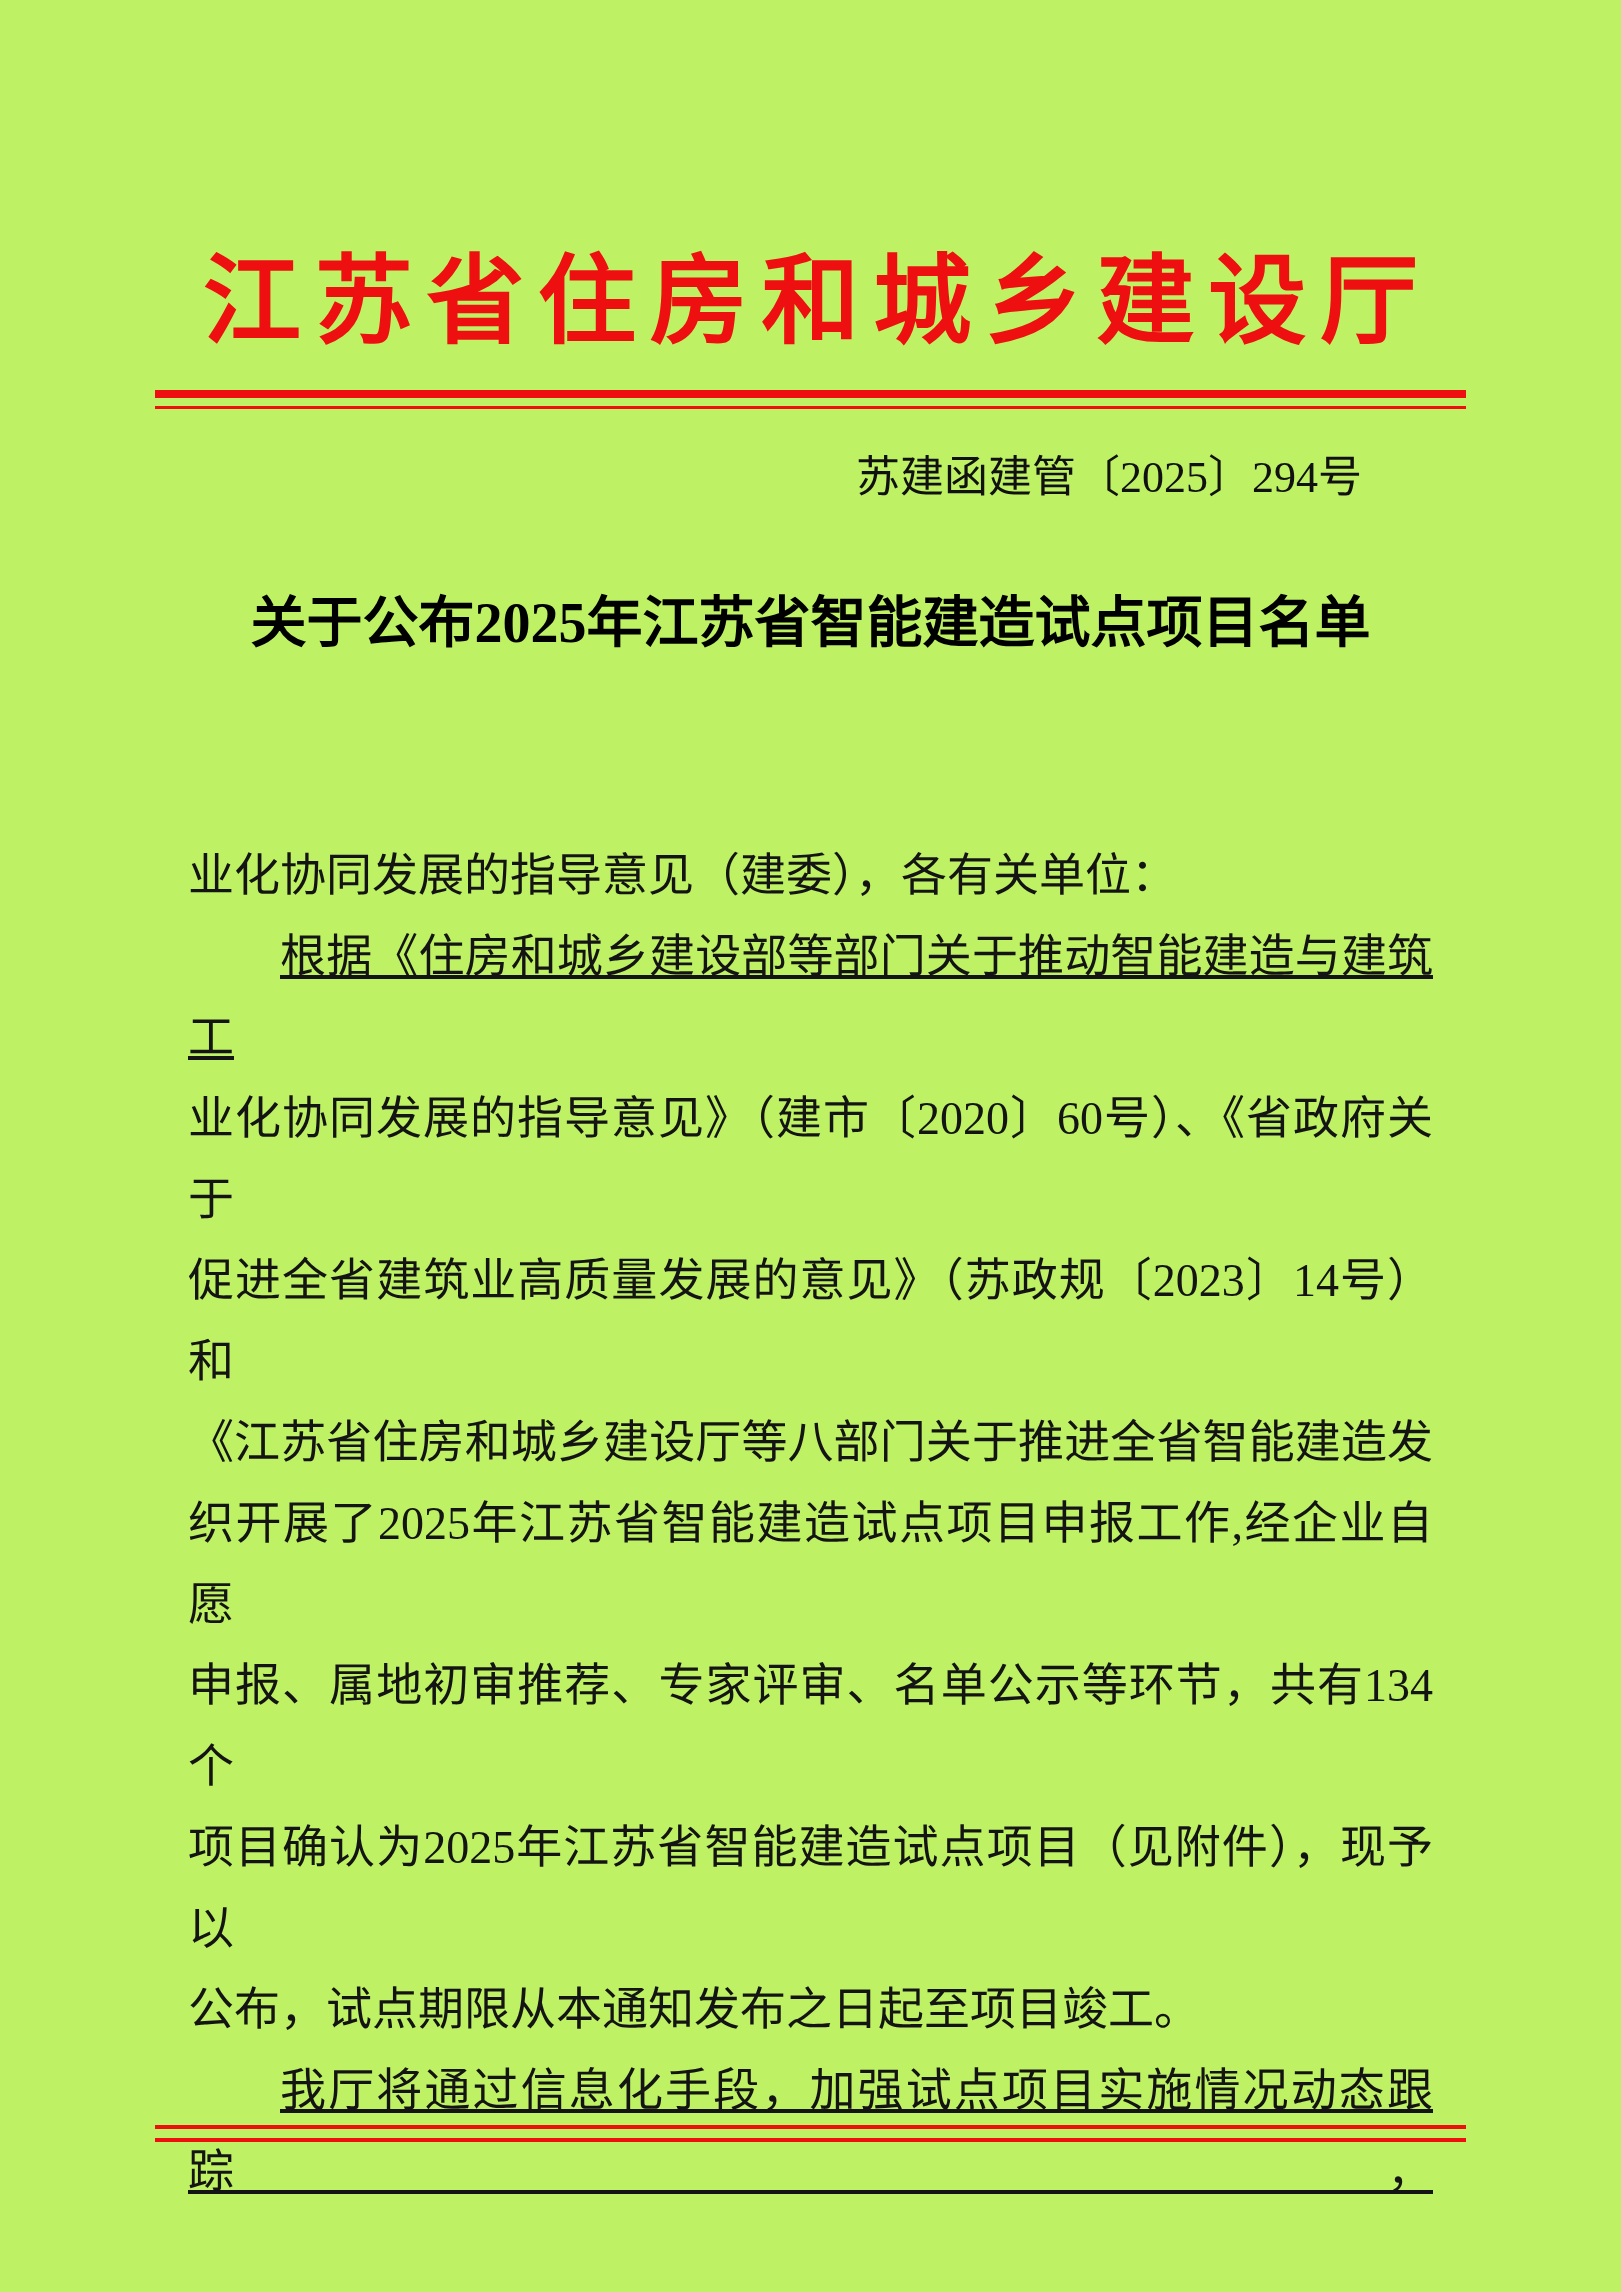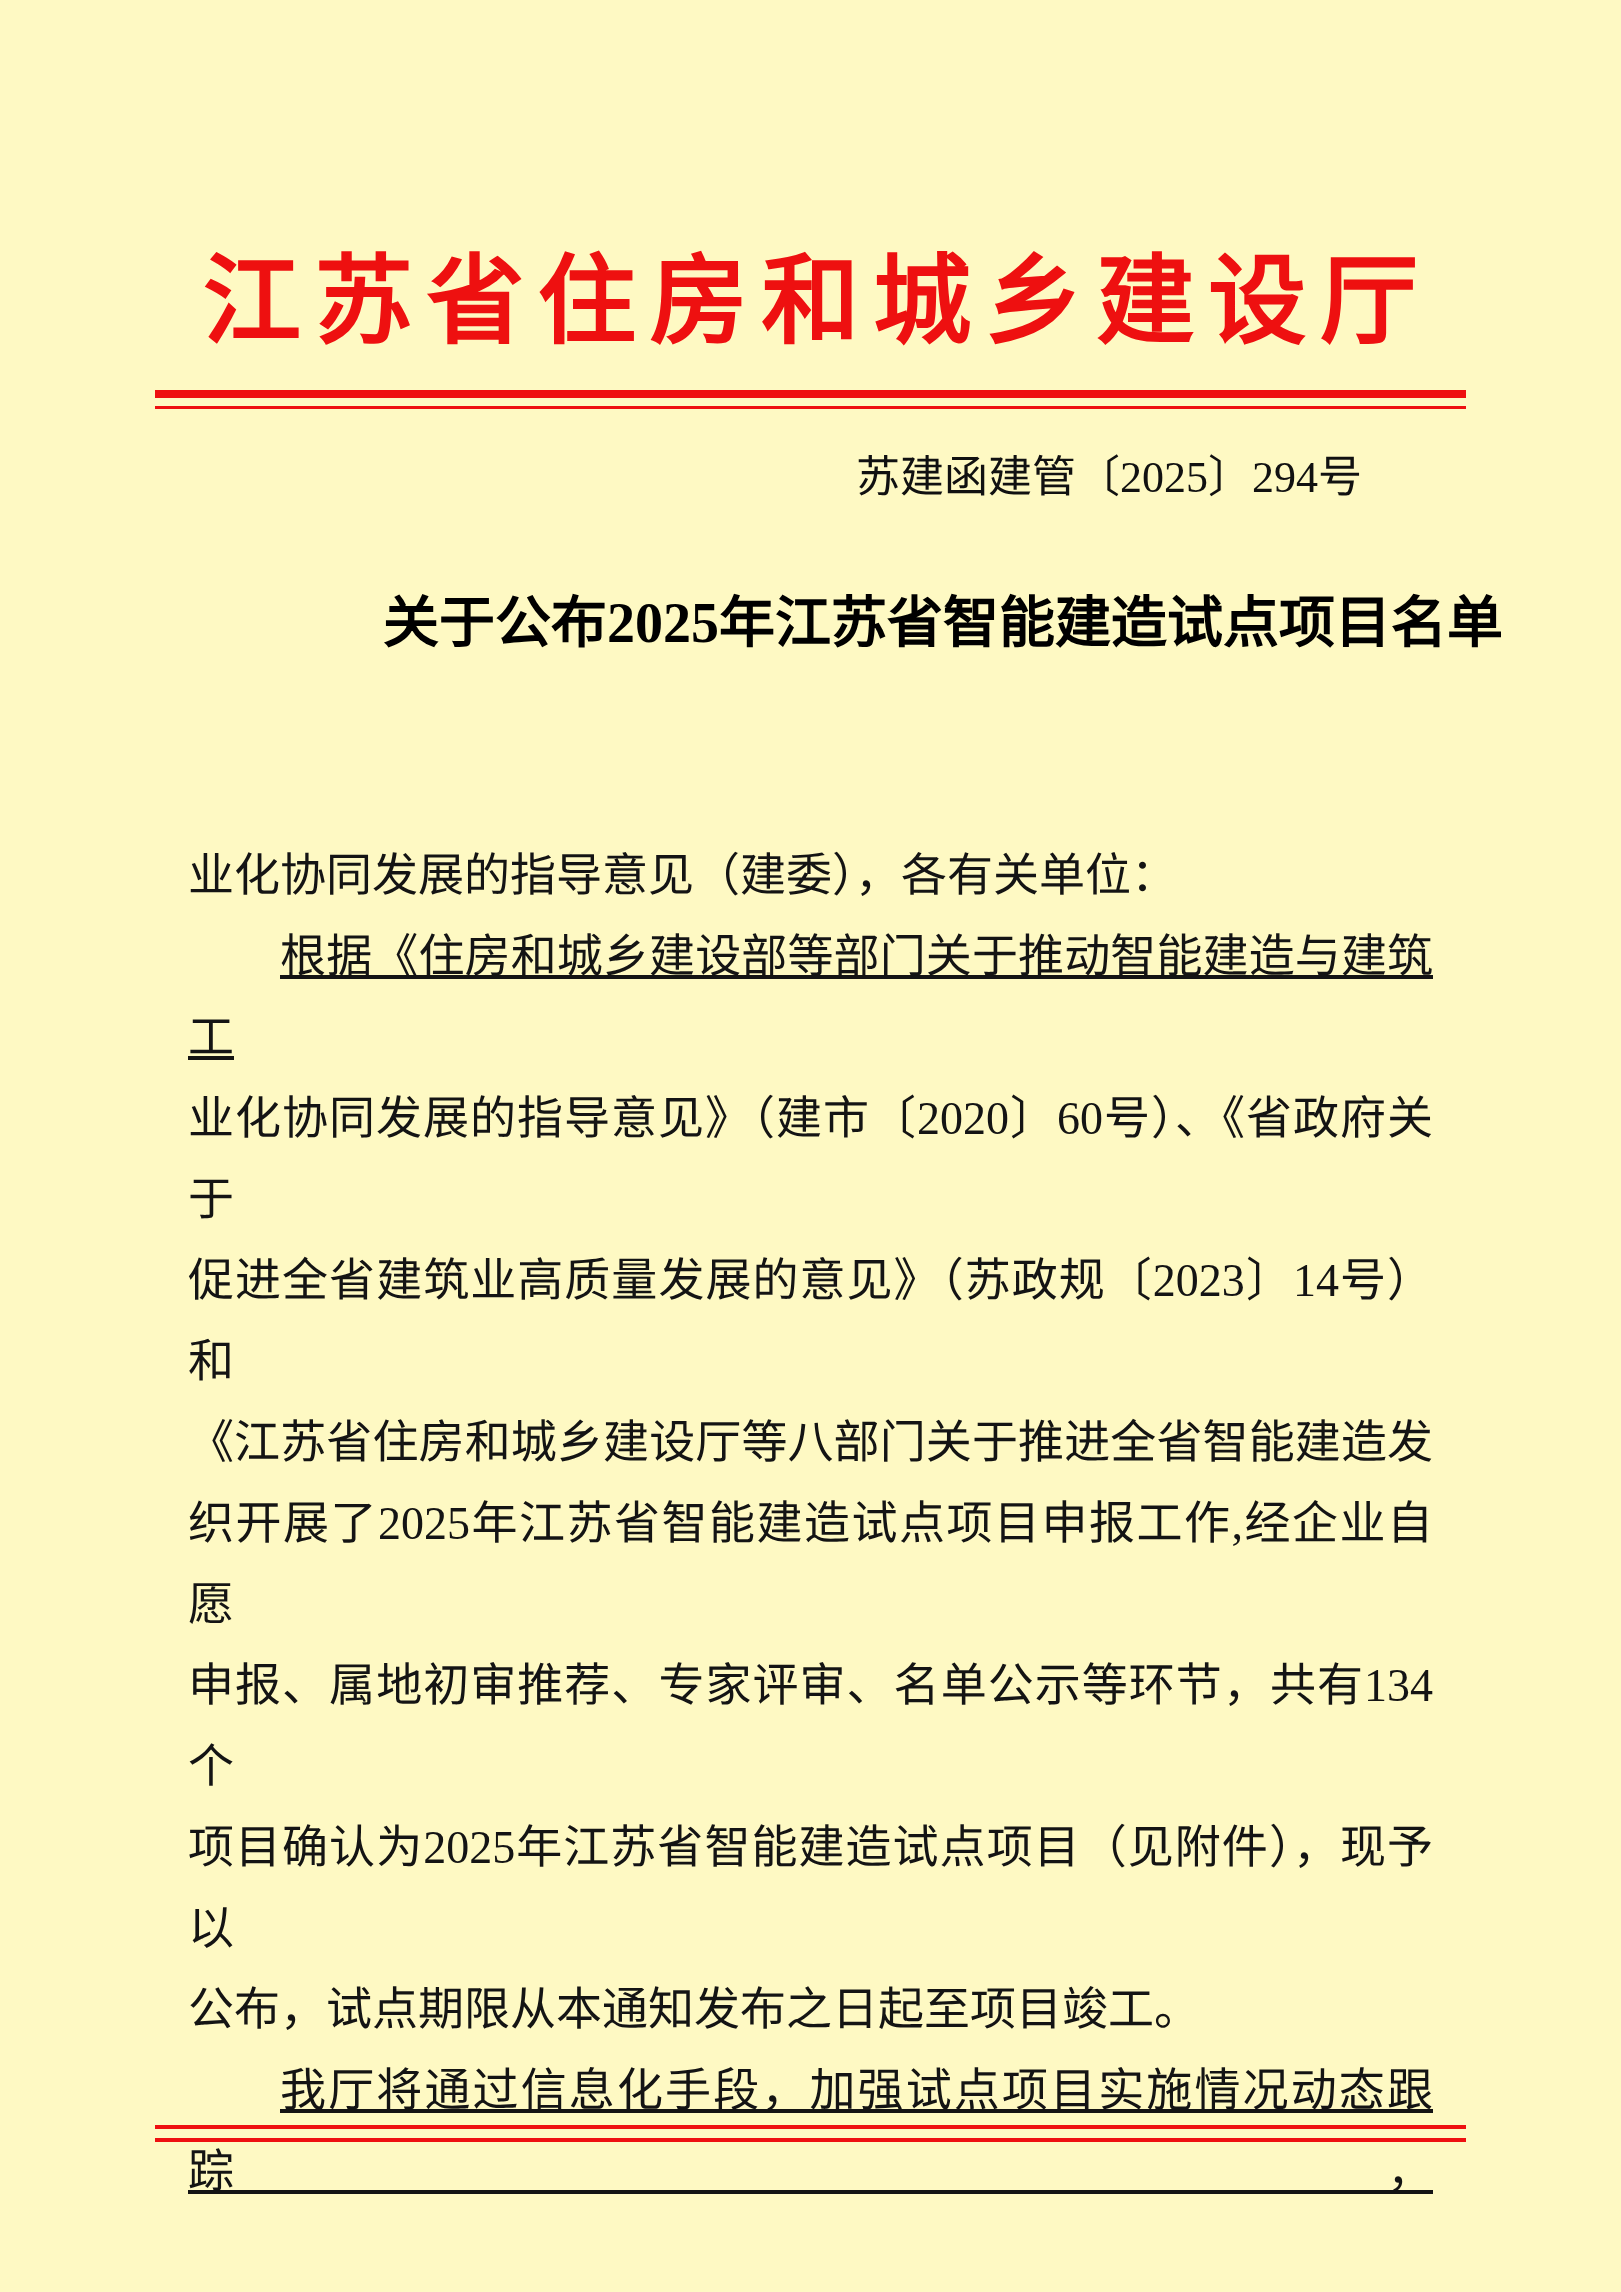--- a/index.html
+++ b/index.html
@@ -5,21 +5,21 @@
   html, body {
     margin: 0;
     padding: 0;
     background: #ffffff;
   }
   .page {
     position: relative;
     width: 1621px;
     height: 2293px;
     margin: 0 auto;
-    background: #fef9c3;
+    background: #bef264;
     overflow: hidden;
     font-family: "Liberation Serif", "DejaVu Serif", serif;
   }
   
   .masthead {
     position: absolute;
     top: 247px;
     left: 0;
     right: 0;
     text-align: center;
@@ -52,21 +52,21 @@
     font-size: 44px;
     line-height: 49px;
     color: #111111;
     font-family: "Liberation Serif", "DejaVu Serif", serif;
   }
   .doc-title {
     position: absolute;
     top: 584px;
     left: 118px;
     right: 118px;
-    text-align: right;
+    text-align: center;
     font-size: 56px;
     line-height: 78px;
     font-weight: bold;
     color: #000000;
     font-family: "Liberation Serif", "DejaVu Serif", serif;
   }
   .body-text {
     position: absolute;
     top: 835px;
     left: 188px;

